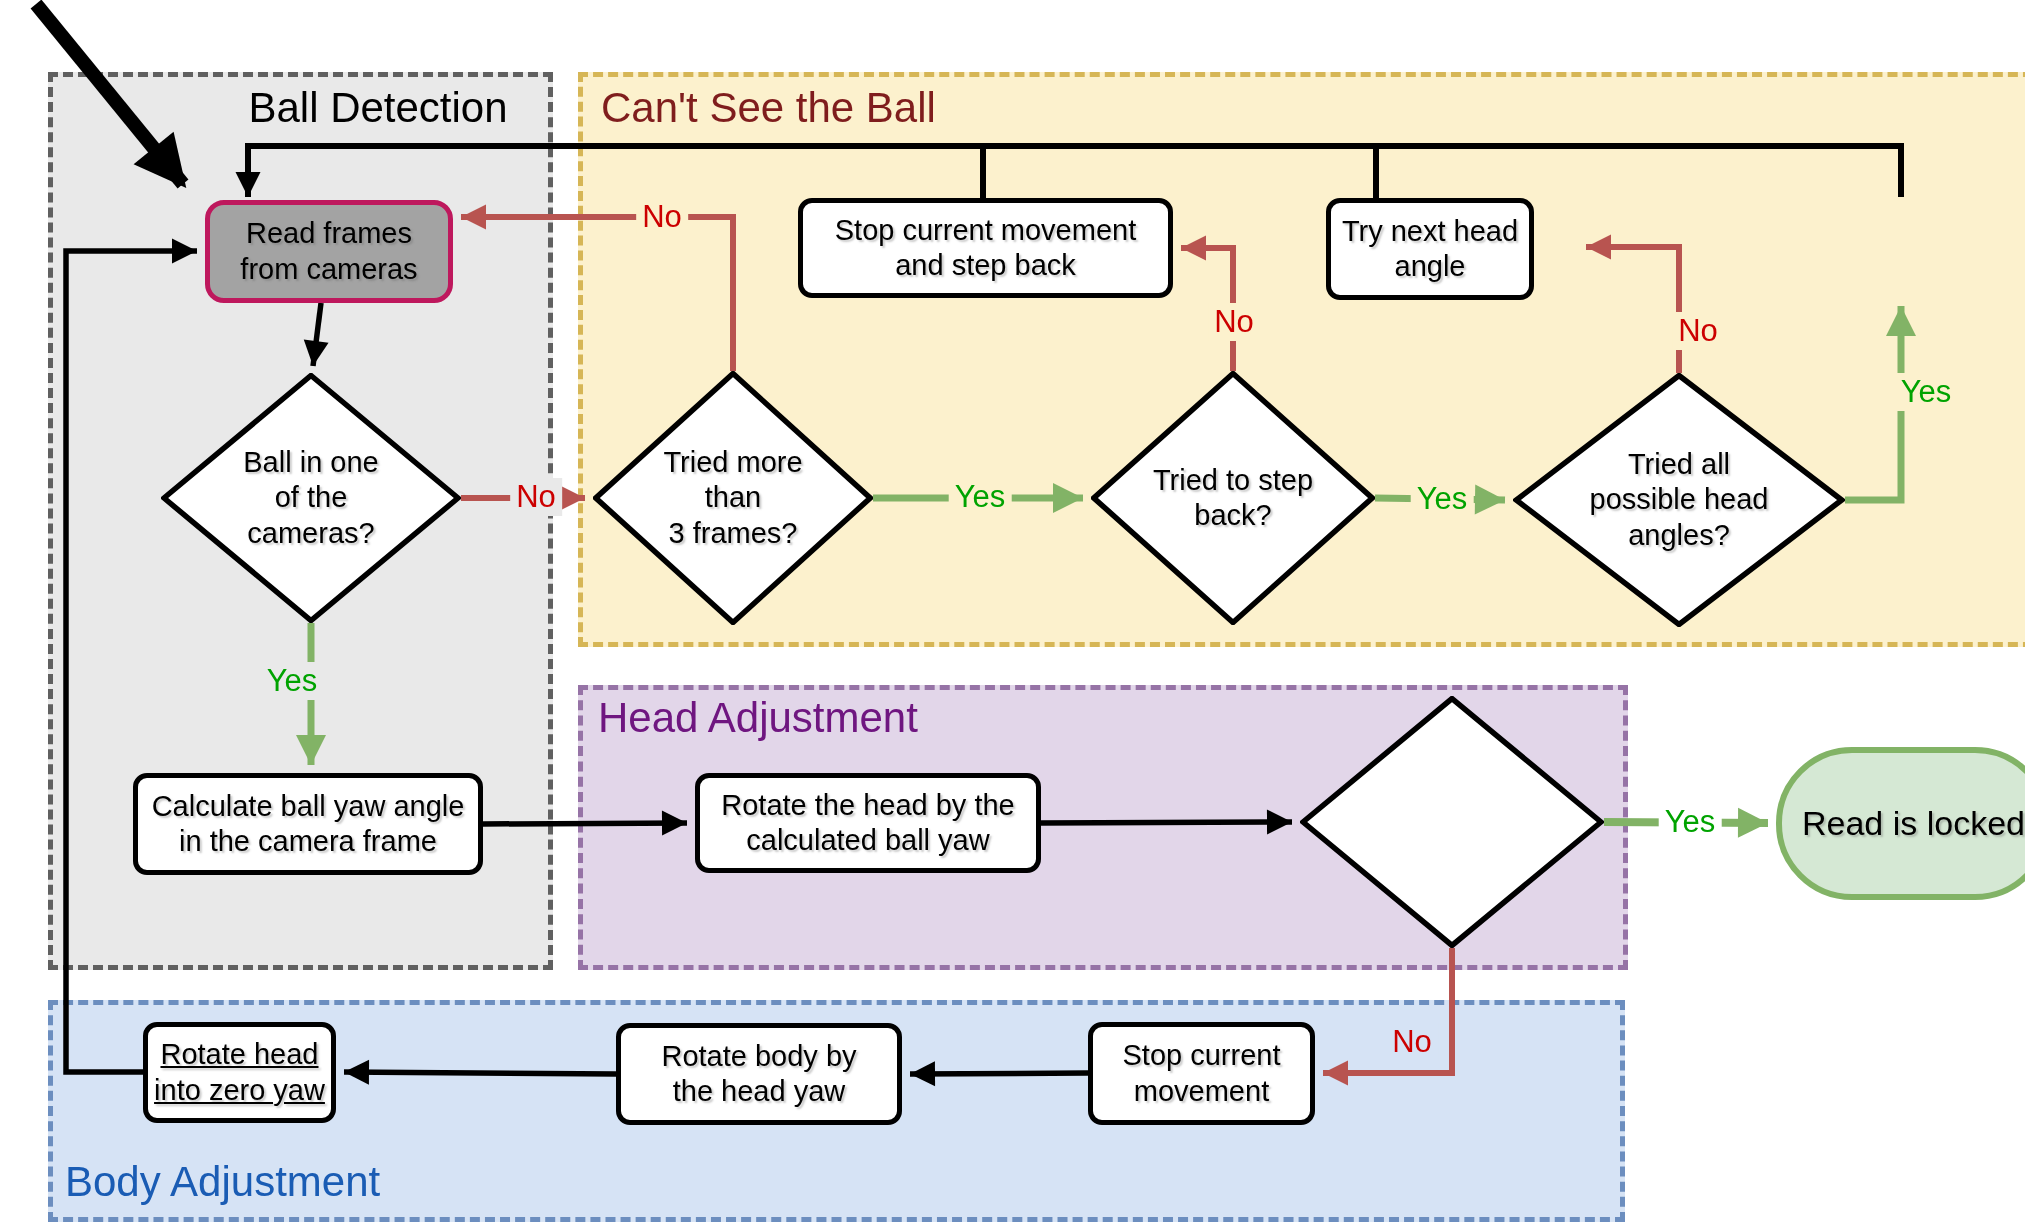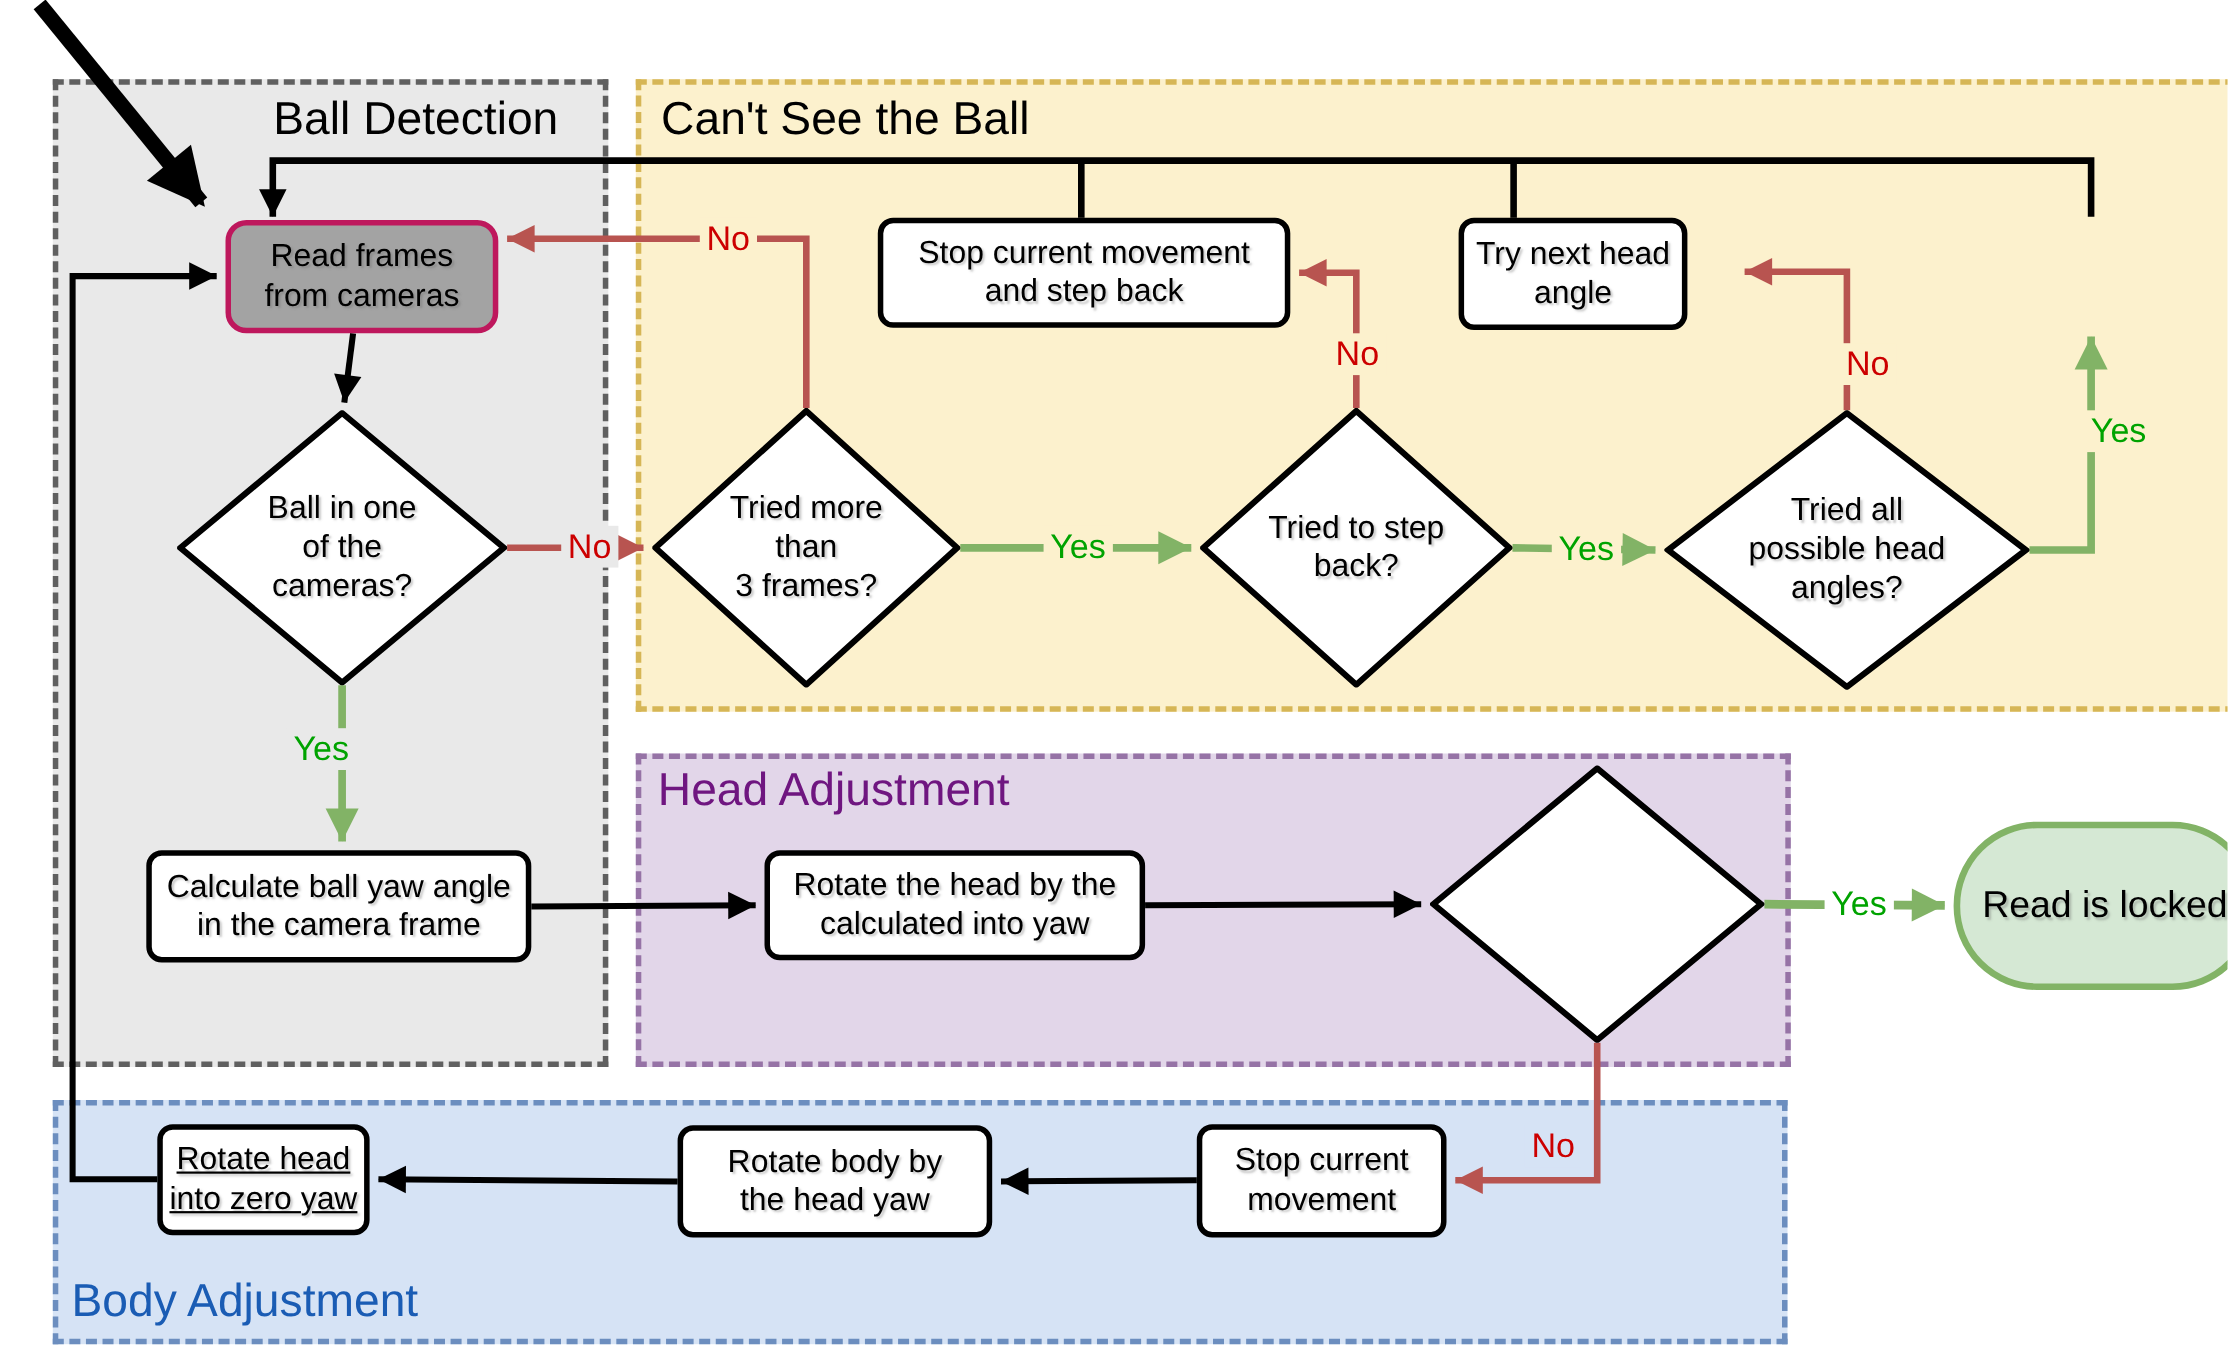--- a/index.html
+++ b/index.html
@@ -26,21 +26,21 @@
 <body>
 
 <div class="canvas">
 
   <div class="region" style="left:20px;top:72px;width:505px;height:898px;background:#e9e9e9;border-color:#606060;"></div>
   <div class="region" style="left:550px;top:72px;width:1470px;height:575px;background:#fcf1cd;border-color:#d6b656;"></div>
   <div class="region" style="left:550px;top:685px;width:1050px;height:285px;background:#e2d6e9;border-color:#9673a6;"></div>
   <div class="region" style="left:20px;top:1000px;width:1577px;height:222px;background:#d6e3f5;border-color:#6c8ebf;"></div>
 
   <div class="region-title" style="left:155px;top:84px;width:390px;text-align:center;color:#000000;">Ball Detection</div>
-  <div class="region-title" style="left:573px;top:84px;color:#000000;">Can't See the Ball</div>
+  <div class="region-title" style="left:573px;top:84px;color:#7f1d1d;">Can't See the Ball</div>
   <div class="region-title" style="left:570px;top:694px;color:#6F1680;">Head Adjustment</div>
   <div class="region-title" style="left:37px;top:1158px;color:#1A5CB4;">Body Adjustment</div>
 
   <svg class="edges" width="2025" height="1225">
     <defs>
       <marker id="ab" viewBox="0 0 12 12" refX="11" refY="6" markerWidth="34" markerHeight="30" orient="auto" markerUnits="userSpaceOnUse">
           <path d="M1,1 L11,6 L1,11 Z" fill="#000000"></path>
         </marker>
       <marker id="abig" viewBox="0 0 12 12" refX="10" refY="6" markerWidth="72" markerHeight="62" orient="auto" markerUnits="userSpaceOnUse">
           <path d="M1,1 L11,6 L1,11 Z" fill="#000000"></path>
@@ -80,21 +80,21 @@
 
   <div class="node blue-box" style="left:177px;top:200px;width:248px;height:103px;">Read frames
 from cameras</div>
   <div class="node box" style="left:770px;top:198px;width:375px;height:100px;">Stop current movement
 and step back</div>
   <div class="node box" style="left:1298px;top:198px;width:208px;height:102px;">Try next head
 angle</div>
   <div class="node box" style="left:105px;top:773px;width:350px;height:102px;">Calculate ball yaw angle
 in the camera frame</div>
   <div class="node box" style="left:667px;top:773px;width:346px;height:100px;">Rotate the head by the
-calculated into yaw</div>
+calculated ball yaw</div>
   <div class="node stadium" style="left:1748px;top:747px;width:275px;height:153px;">Read is locked</div>
   <div class="node box" style="left:115px;top:1022px;width:193px;height:101px;text-decoration:underline;">Rotate head
 into zero yaw</div>
   <div class="node box" style="left:588px;top:1023px;width:286px;height:102px;">Rotate body by
 the head yaw</div>
   <div class="node box" style="left:1060px;top:1022px;width:227px;height:103px;">Stop current
 movement</div>
 
   <div class="node diamond" style="left:133px;top:373px;width:300px;height:250px;">
     <svg viewBox="0 0 100 100" preserveAspectRatio="none">

